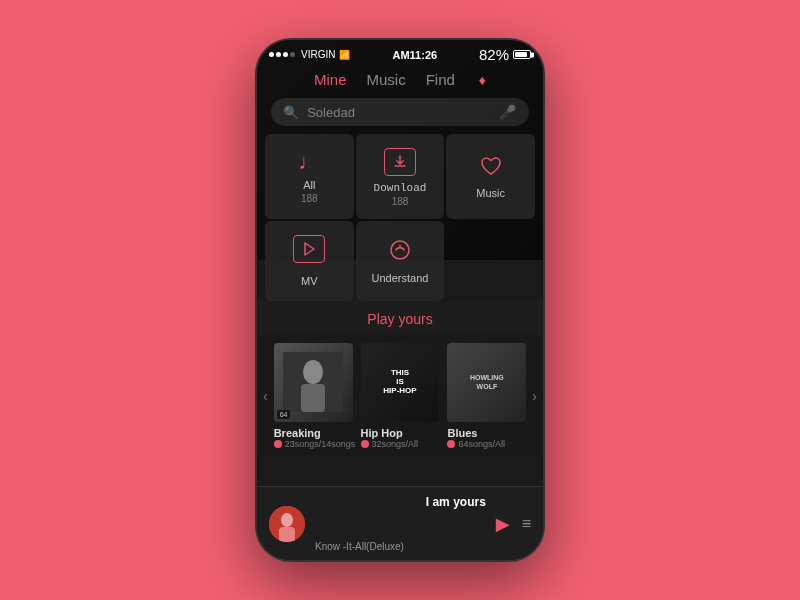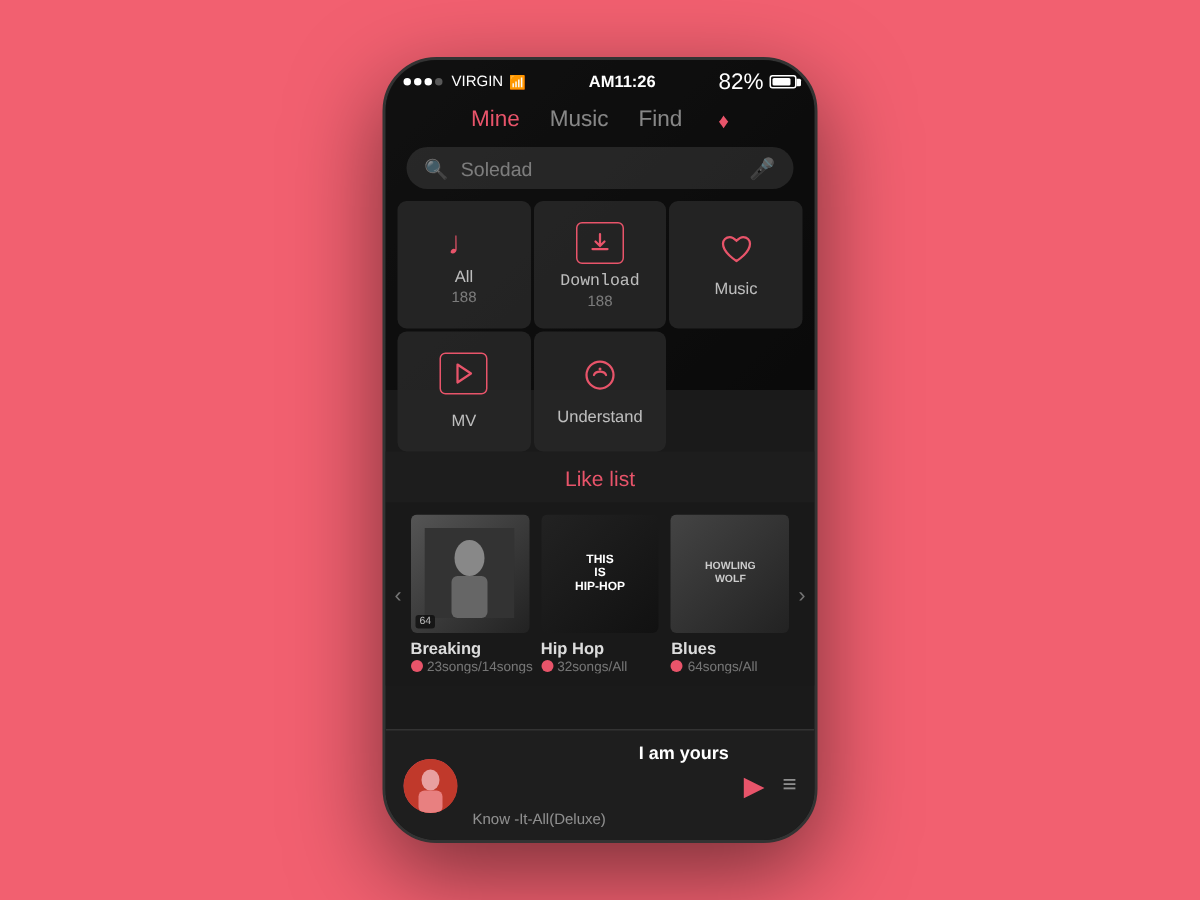--- a/index.html
+++ b/index.html
@@ -463,21 +463,21 @@
           <path d="M8 12c1-3 7-3 8 0" stroke="#e8546a" stroke-width="1.5" stroke-linecap="round"></path>
           <circle cx="12" cy="8" r="1" fill="#e8546a"></circle>
         </svg>
       </div>
       <div class="grid-label">Understand</div>
     </div>
 
   </div>
 
   <div class="playlist-header">
-    <span>Like list</span>
+    <span>Play yours</span>
   </div>
 
   <div class="playlist-carousel">
     <span class="carousel-arrow">‹</span>
 
     <div class="playlist-items">
 
       <div class="playlist-item">
         <div class="playlist-thumb thumb-breaking">
           <svg width="60" height="60" viewBox="0 0 60 60" xmlns="http://www.w3.org/2000/svg">

